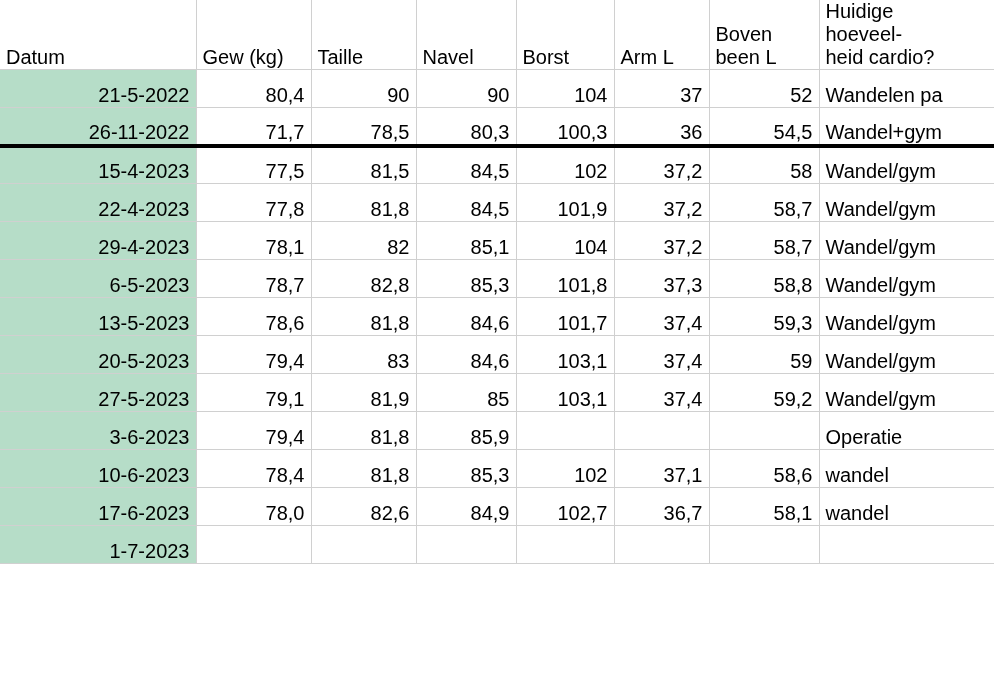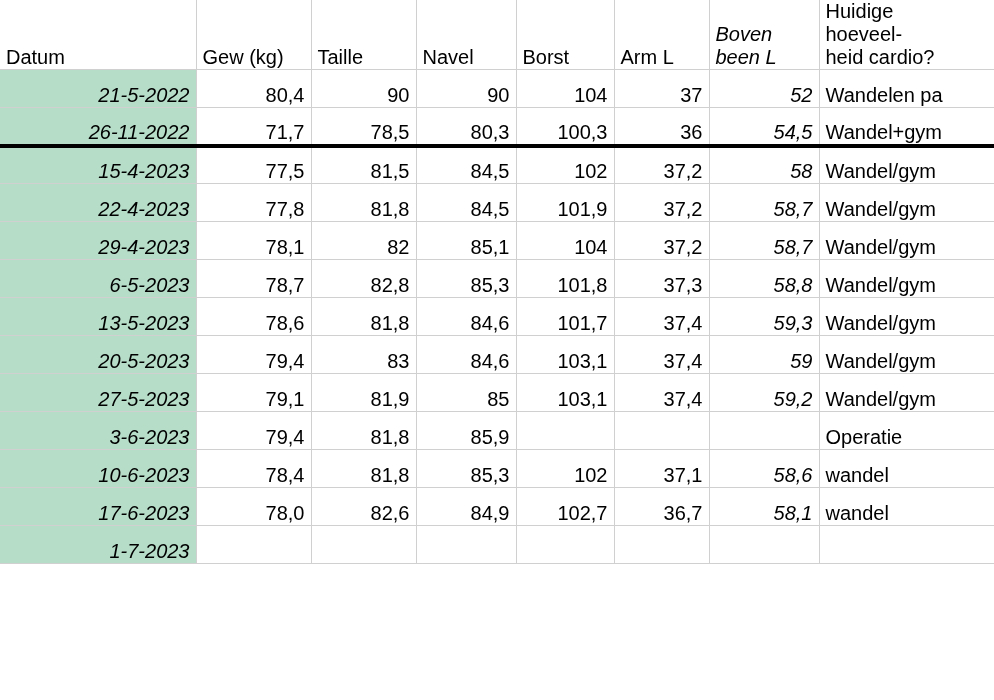--- a/index.html
+++ b/index.html
@@ -38,38 +38,37 @@
     height: 38px;
     box-sizing: border-box;
   }
   
   .c0 { width: 196px; }
   .c1 { width: 115px; }
   .c2 { width: 105px; }
   .c3 { width: 100px; }
   .c4 { width: 98px; margin-top: 23px; }
   .c5 { width: 95px; }
-  .c6 { width: 110px; font-style: italic; }
+  .c6 { width: 110px; }
   .c7 { width: 196px; }
 
   thead td {
     height: 100px;
     vertical-align: bottom;
     border-bottom: 1px solid #d0d0d0;
   }
   .hdr-wrap {
     white-space: normal;
     line-height: 1.15;
   }
   .num { text-align: right; }
   .txt { text-align: left; }
   .datecell {
     background: #b6ddc8 !important;
     text-align: right;
-    font-style: italic;
   }
   .big { font-size: 21px; }
   .thickbottom {
     border-bottom: 4px solid #000000 !important;
   }
   .clipped-row td {
     height: 12px;
     overflow: hidden;
   }
 </style>

